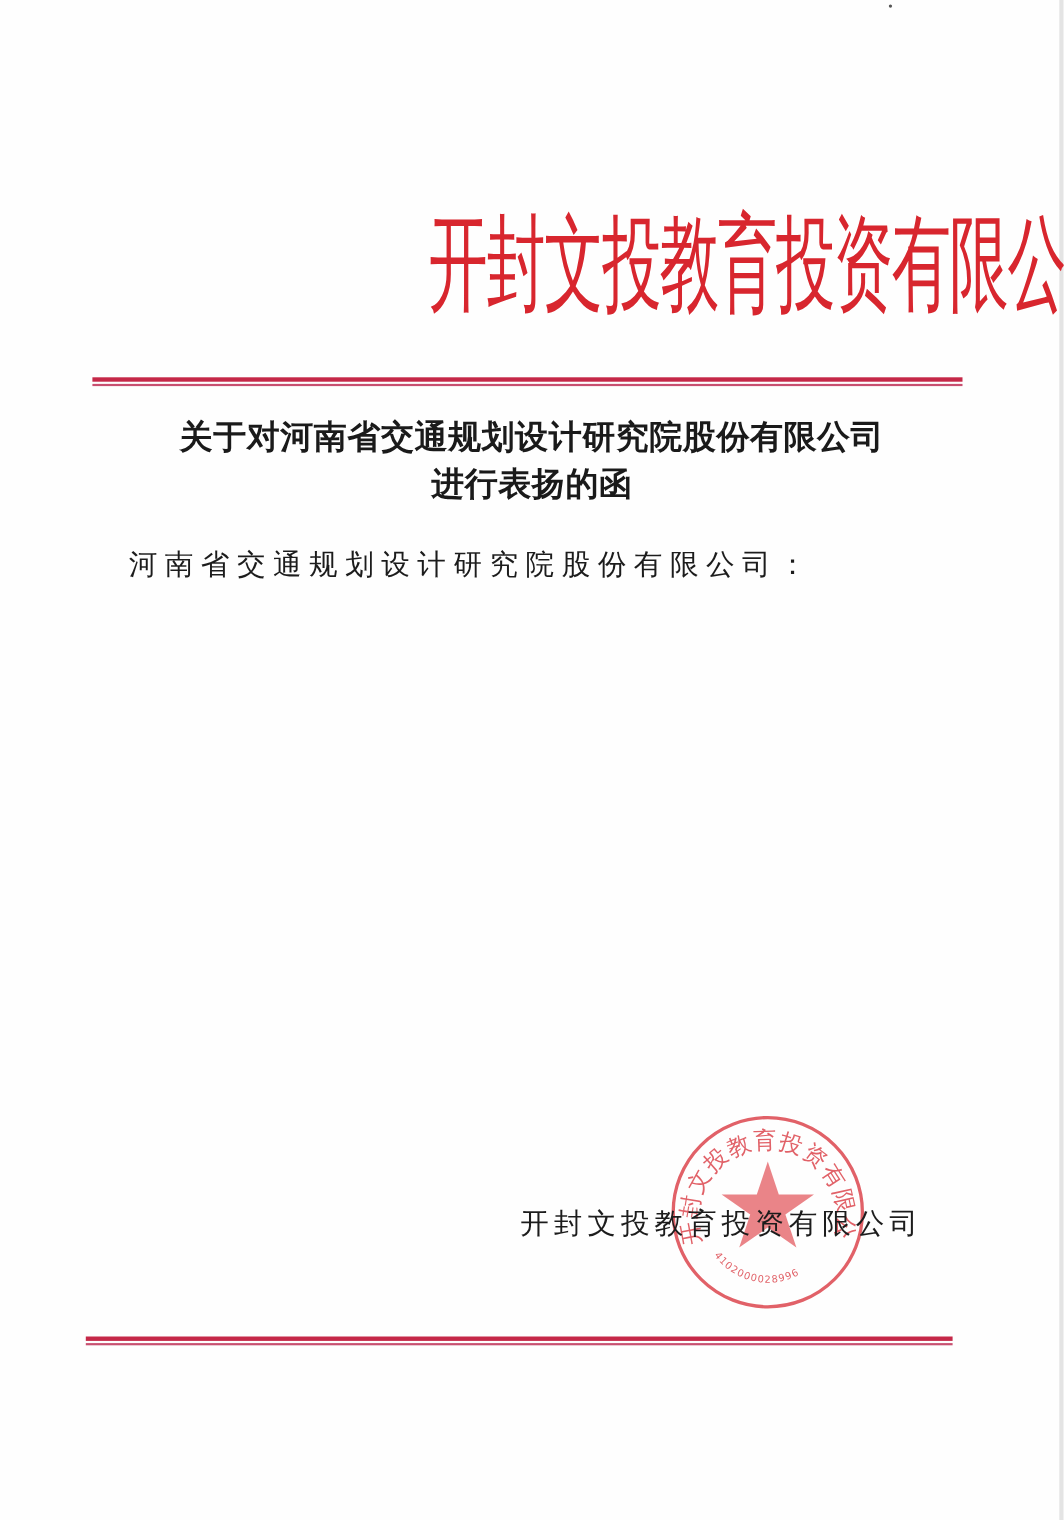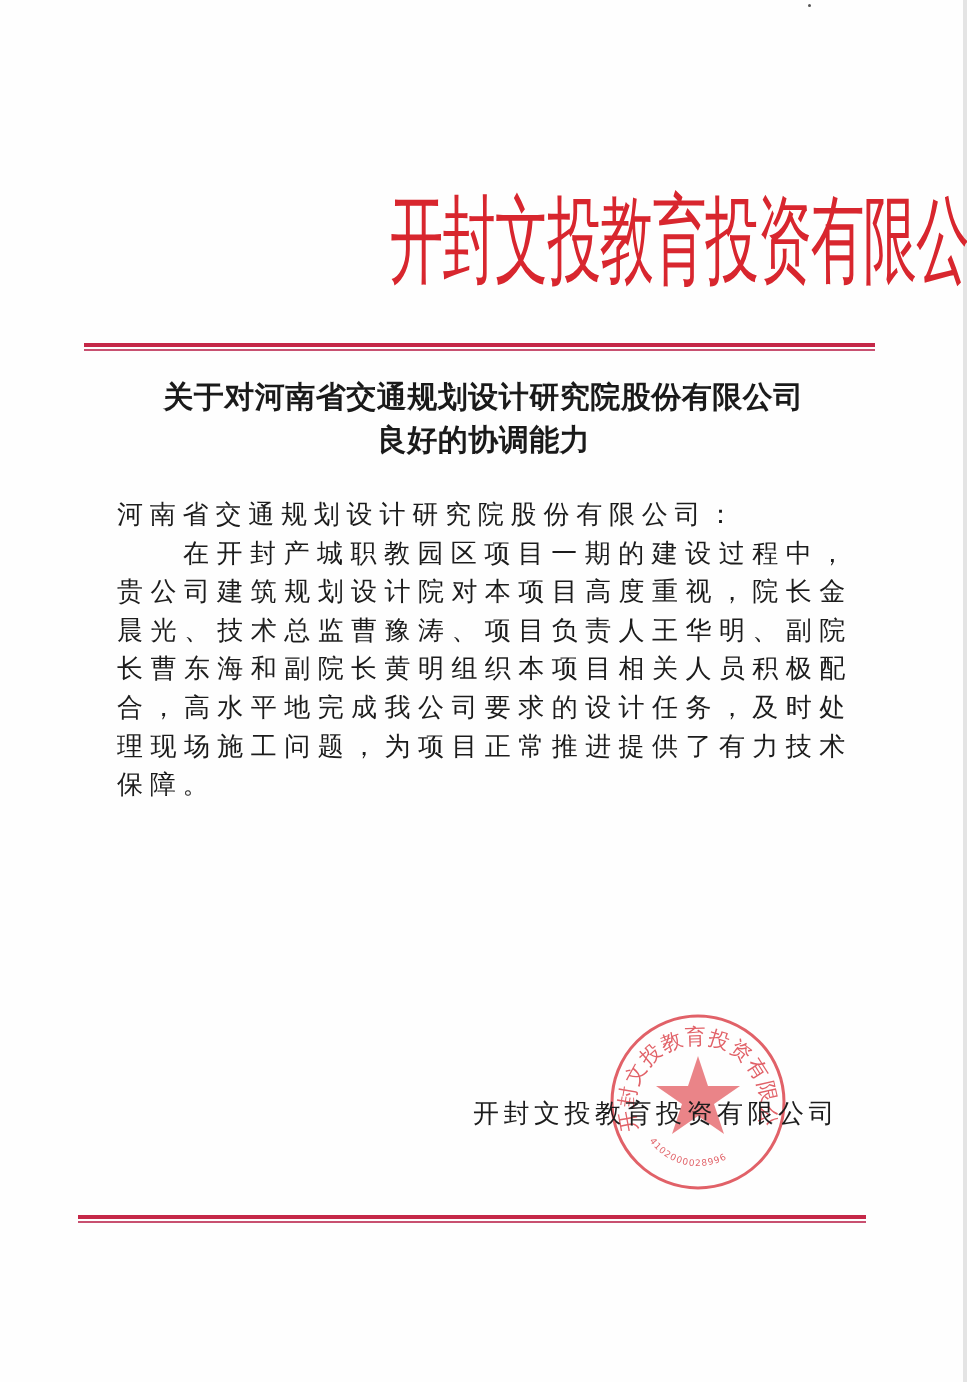--- a/index.html
+++ b/index.html
@@ -129,25 +129,24 @@
   <div class="masthead">
     <span>开封文投教育投资有限公司文件</span>
   </div>
 
   <div class="rule rule-top">
     <div class="thick"></div>
     <div class="thin"></div>
   </div>
 
   <div class="title title-1">关于对河南省交通规划设计研究院股份有限公司</div>
-  <div class="title title-2">良好的协调能力</div>
+  <div class="title title-2">进行表扬的函</div>
 
   <div class="body-text">
     <p>河南省交通规划设计研究院股份有限公司：</p>
-    <p class="indent">在开封产城职教园区项目一期的建设过程中，贵公司建筑规划设计院对本项目高度重视，院长金晨光、技术总监曹豫涛、项目负责人王华明、副院长曹东海和副院长黄明组织本项目相关人员积极配合，高水平地完成我公司要求的设计任务，及时处理现场施工问题，为项目正常推进提供了有力技术保障。</p>
   </div>
 
   <svg class="seal" viewBox="0 0 180 180" xmlns="http://www.w3.org/2000/svg">
     <defs>
       <path id="sealArc" d="M 30 118 A 64 64 0 1 1 150 118" fill="none"></path>
       <path id="sealCodeArc" d="M 38 124 A 60 60 0 0 0 142 124" fill="none"></path>
     </defs>
     <circle cx="90" cy="90" r="86" fill="none" stroke="#d9363e" stroke-width="3"></circle>
     <text font-family="DejaVu Serif, serif" font-size="21" fill="#d9363e" letter-spacing="1">
       <textPath href="#sealArc" startOffset="0">开封文投教育投资有限公司</textPath>

